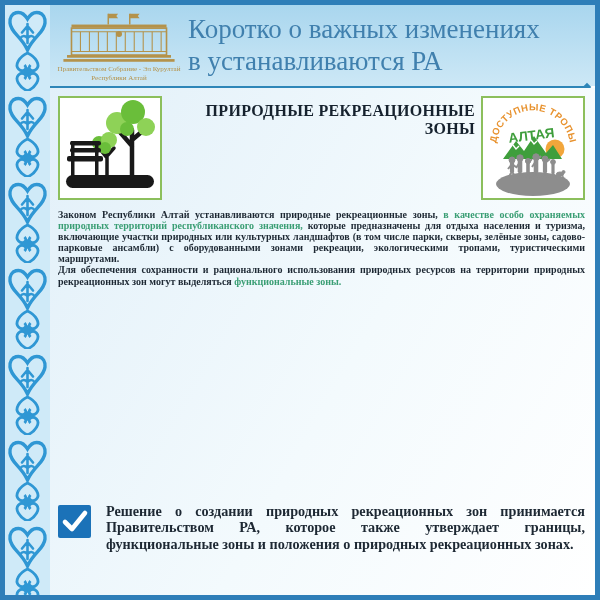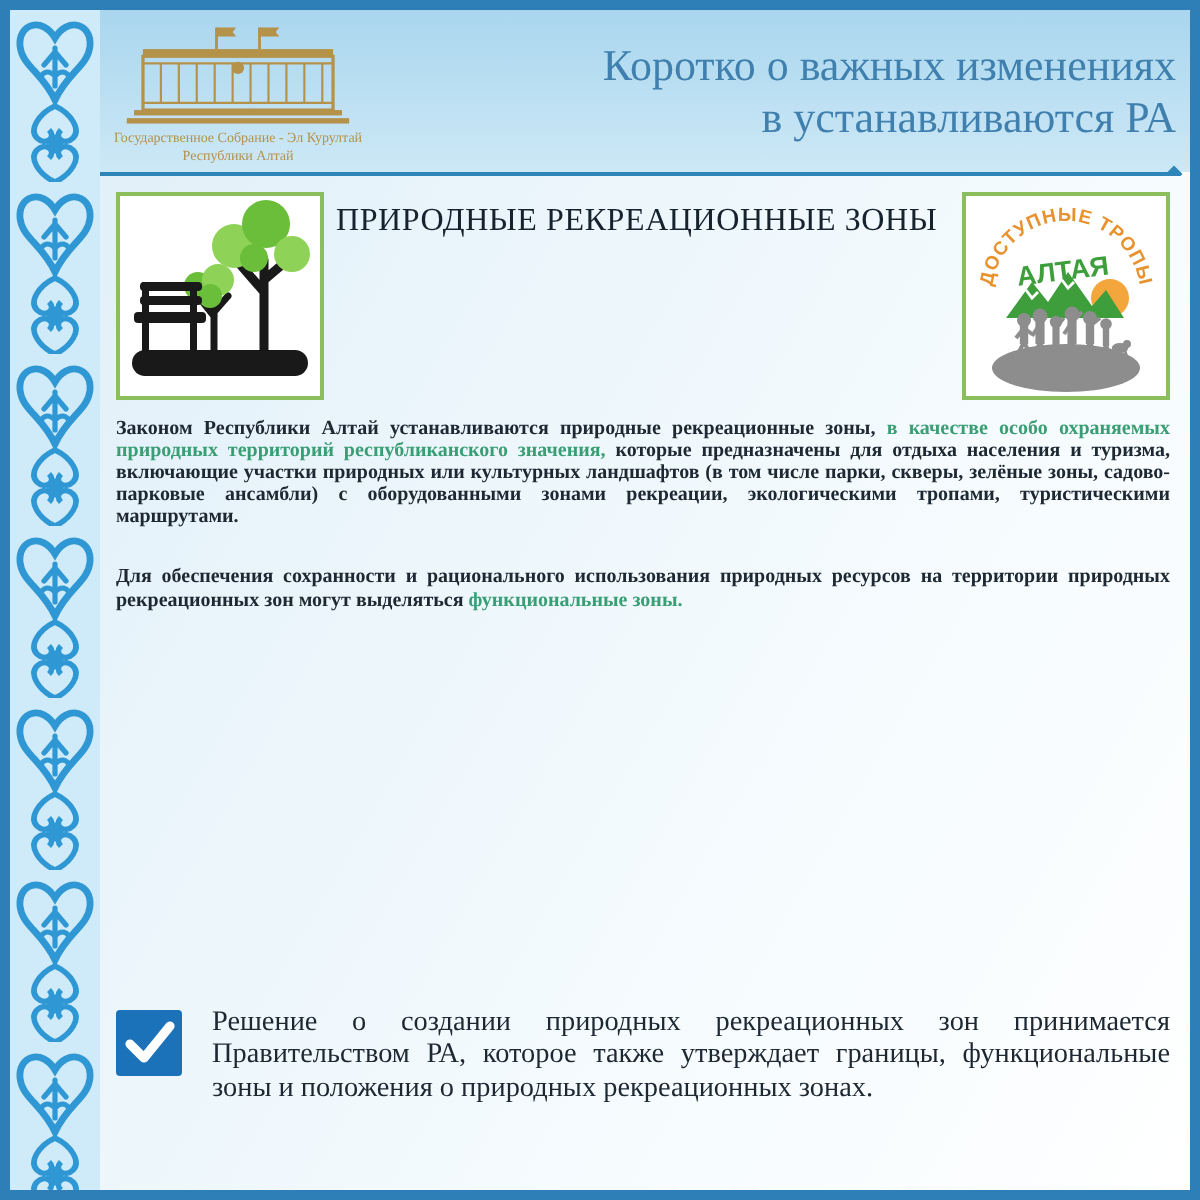--- a/index.html
+++ b/index.html
@@ -28,22 +28,22 @@
     background:linear-gradient(#a9d6ee,#cde8f6);
     display:flex; align-items:center;
   }
   .emblem { flex:none; width:138px; text-align:center; padding-top:3px; }
   .emblem svg { display:block; margin:0 auto; }
   .org-name {
     font-size:7px; line-height:1.25; color:#b4924a;
     font-family:"Liberation Serif", serif; margin-top:1px;
   }
   .title {
-    flex:1; text-align:right;
-    font-size:22px; line-height:1.15; color:#4080ae;
+    flex:1; text-align:left;
+    font-size:27px; line-height:1.15; color:#4080ae;
     padding-right:7px;
   }
 
   .divider { flex:none; height:2px; background:#2e86b8; margin-right:7px; position:relative; }
   .divider::after {
     content:""; position:absolute; right:-2px; top:-2px;
     width:6px; height:6px; background:#2e86b8; transform:rotate(45deg);
   }
 
   
@@ -52,40 +52,40 @@
     background:linear-gradient(120deg,#e2f0f9 0%,#f3fafd 55%,#ffffff 100%);
     padding:8px 10px 0 8px;
   }
   .icon-row { display:flex; align-items:flex-start; }
   .icon-box {
     flex:none; width:104px; height:104px;
     background:#ffffff; border:2px solid #8cbf5c;
   }
   .icon-box svg { display:block; width:100%; height:100%; }
   .section-title {
-    flex:1; text-align:left;
-    font-size:16px; font-weight:normal; color:#16222e;
+    flex:1; text-align:right;
+    font-size:16px; font-weight:bold; color:#16222e;
     letter-spacing:.3px; margin:6px 6px 0;
   }
 
   .para {
     font-size:10px; font-weight:bold; line-height:1.11;
     color:#1d2833; text-align:justify;
   }
   .p1 { margin-top:9px; }
-  .p2 { margin-top:19px; }
+  .p2 { }
   .green { color:#3a9e74; }
 
   .note {
     position:absolute; left:8px; right:10px; top:415px;
     display:flex; gap:15px; align-items:flex-start;
   }
   .checkbox { flex:none; width:33px; height:33px; margin-top:2px; }
   .note-text {
-    flex:1; font-size:14.2px; font-weight:normal; line-height:1.16;
+    flex:1; font-size:14.2px; font-weight:bold; line-height:1.16;
     color:#1d2833; text-align:justify;
   }
 </style>
 </head>
 <body>
 
 <div class="poster">
 
   <div class="ornament">
     <svg viewBox="0 0 45 590" preserveAspectRatio="none" aria-hidden="true">
@@ -114,21 +114,21 @@
             <rect x="12" y="14" width="106" height="3.5" stroke="none"></rect>
             <rect x="12" y="18" width="106" height="30" fill="none" stroke-width="1.8"></rect>
             <path d="M22 22 V44 M32 22 V44 M42 22 V44 M52 22 V44 M62 22 V44 M72 22 V44 M82 22 V44 M92 22 V44 M102 22 V44 M112 22 V44" stroke-width="1.2" fill="none"></path>
             <path d="M12 22 H118 M12 44 H118" stroke-width="1.2" fill="none"></path>
             <circle cx="65" cy="24.5" r="3.4" stroke="none"></circle>
             <rect x="7" y="48" width="116" height="3" stroke="none"></rect>
             <rect x="3" y="52.5" width="124" height="3" stroke="none"></rect>
           </g>
         </svg>
         <div class="org-name">
-          <span>Государственное Собрание - Эл Курултай</span><br>
+          <span>Правительством Собрание - Эл Курултай</span><br>
           <span>Республики Алтай</span>
         </div>
       </div>
       <div class="title">
         <div>Коротко о важных изменениях</div>
         <div>в устанавливаются РА</div>
       </div>
     </header>
 
     <div class="divider"></div>

